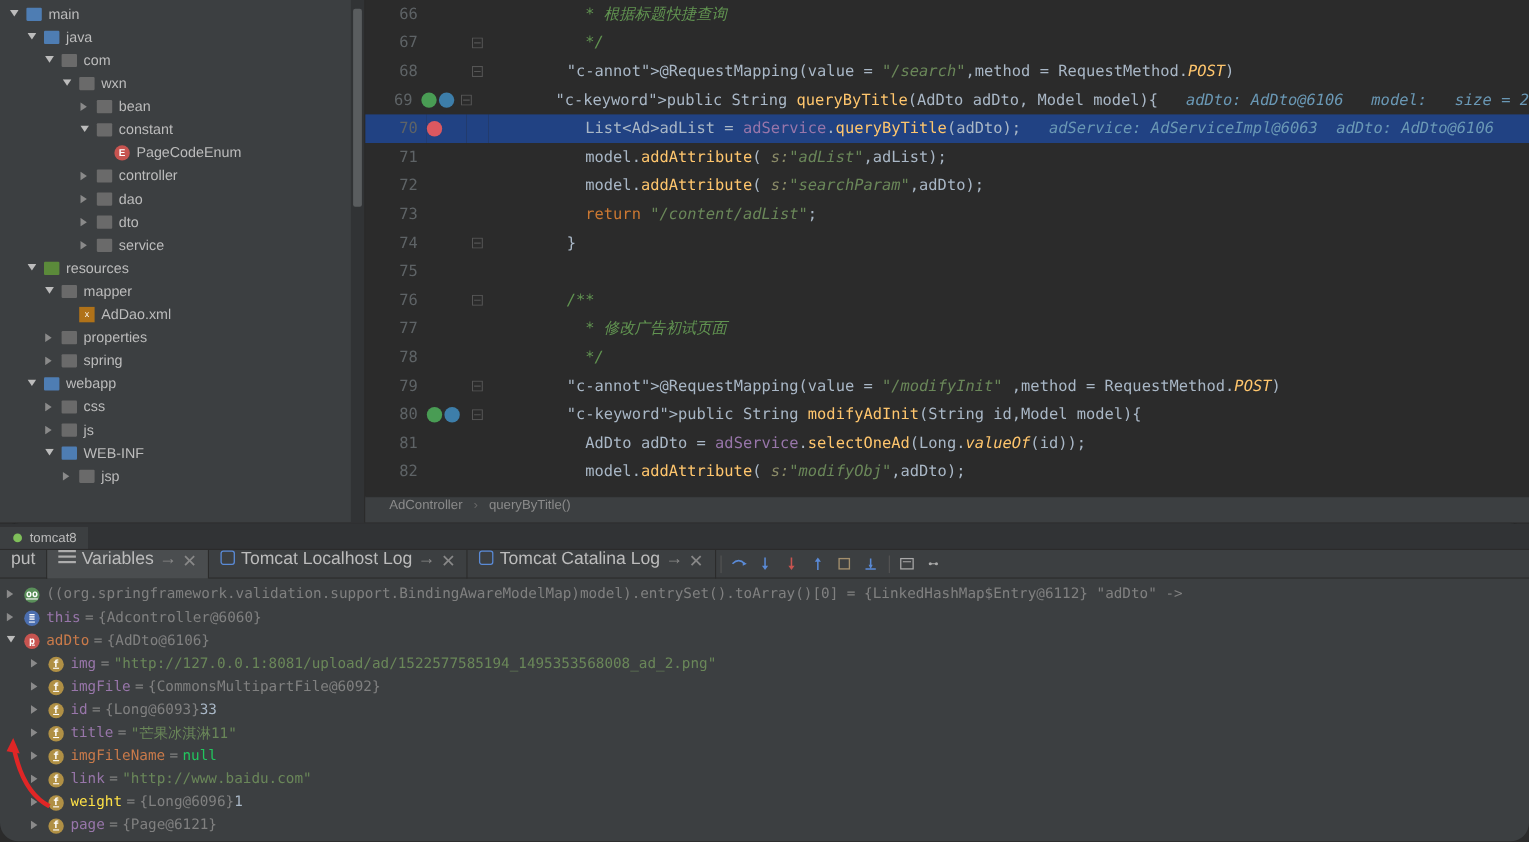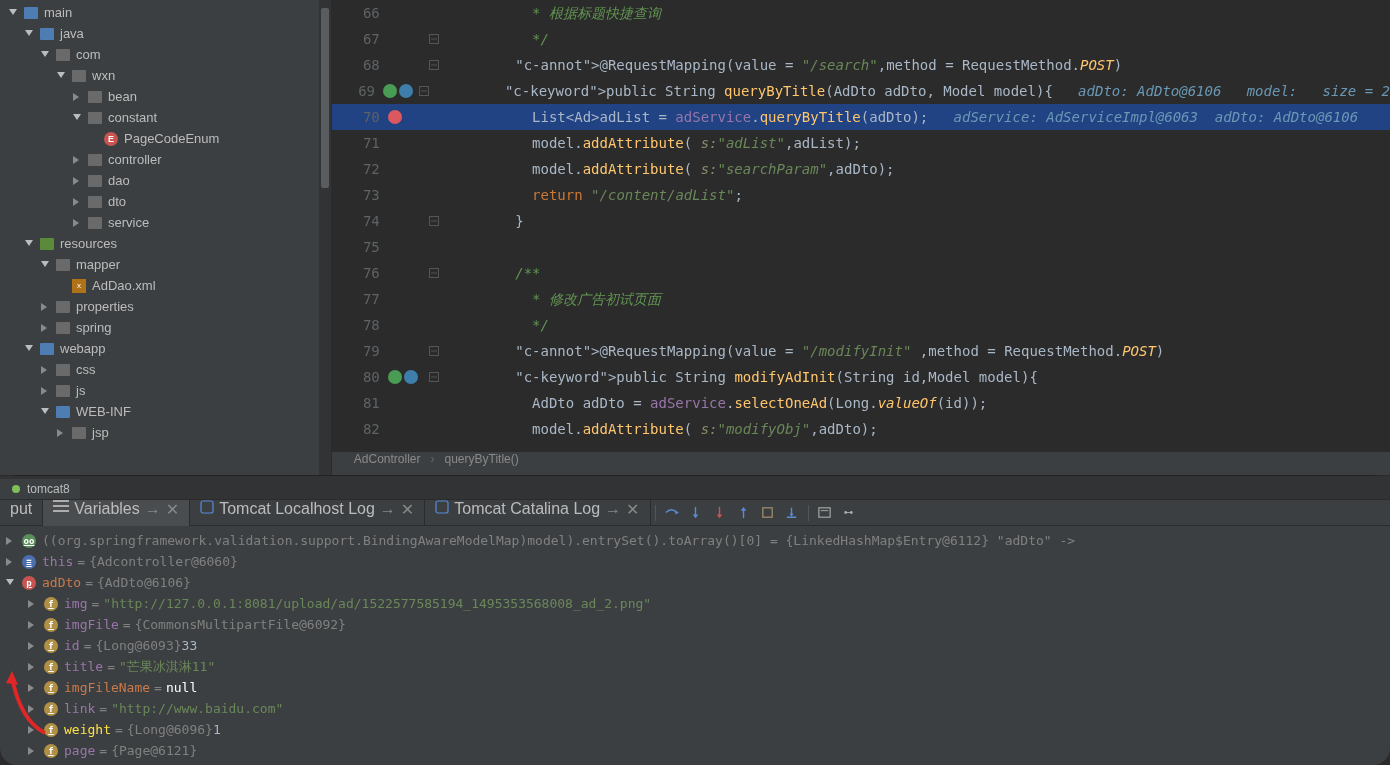--- a/index.html
+++ b/index.html
@@ -64,21 +64,21 @@
   .badge { width:14px; height:14px; border-radius:50%; display:inline-flex; align-items:center; justify-content:center; font-size:9px; font-weight:bold; margin:0 6px 0 2px;text-decoration:underline; }
   .badge.p { background:#c75450; color:#fff; }
   .badge.f { background:#b09045; color:#fff; }
   .badge.oo { background:#5a8f5a; color:#fff; }
   .badge.calc { background:#4b6eaf; color:#fff; }
   .badge.calc::after { content:""; }
   .var-name { color:#9876aa; }
   .var-eq { color:#808080; margin:0 4px; }
   .var-val { color:#6a8759; }
   .var-ref { color:#808080; }
-  .var-null { color:#ffffff; }
+  .var-null { color:#22c55e; }
   .hamburger { width:16px;height:12px; display:inline-block; }
   .hamburger::before { content:""; display:block; width:16px; height:2px; background:#adadad; box-shadow:0 5px 0 #adadad, 0 10px 0 #adadad; }
   .scrollbar { position:absolute; right:0; top:0; bottom:0; width:12px; background:#313335; }
   .scroll-thumb { position:absolute; left:2px; right:2px; background:#5a5d5f; border-radius:2px; }
   .red-arrow { position:absolute; left:0; bottom:30px; width:50px; height:70px; pointer-events:none; }
   .red-arrow svg { width:50px; height:70px; }
 </style>
 </head>
 <body>
 

